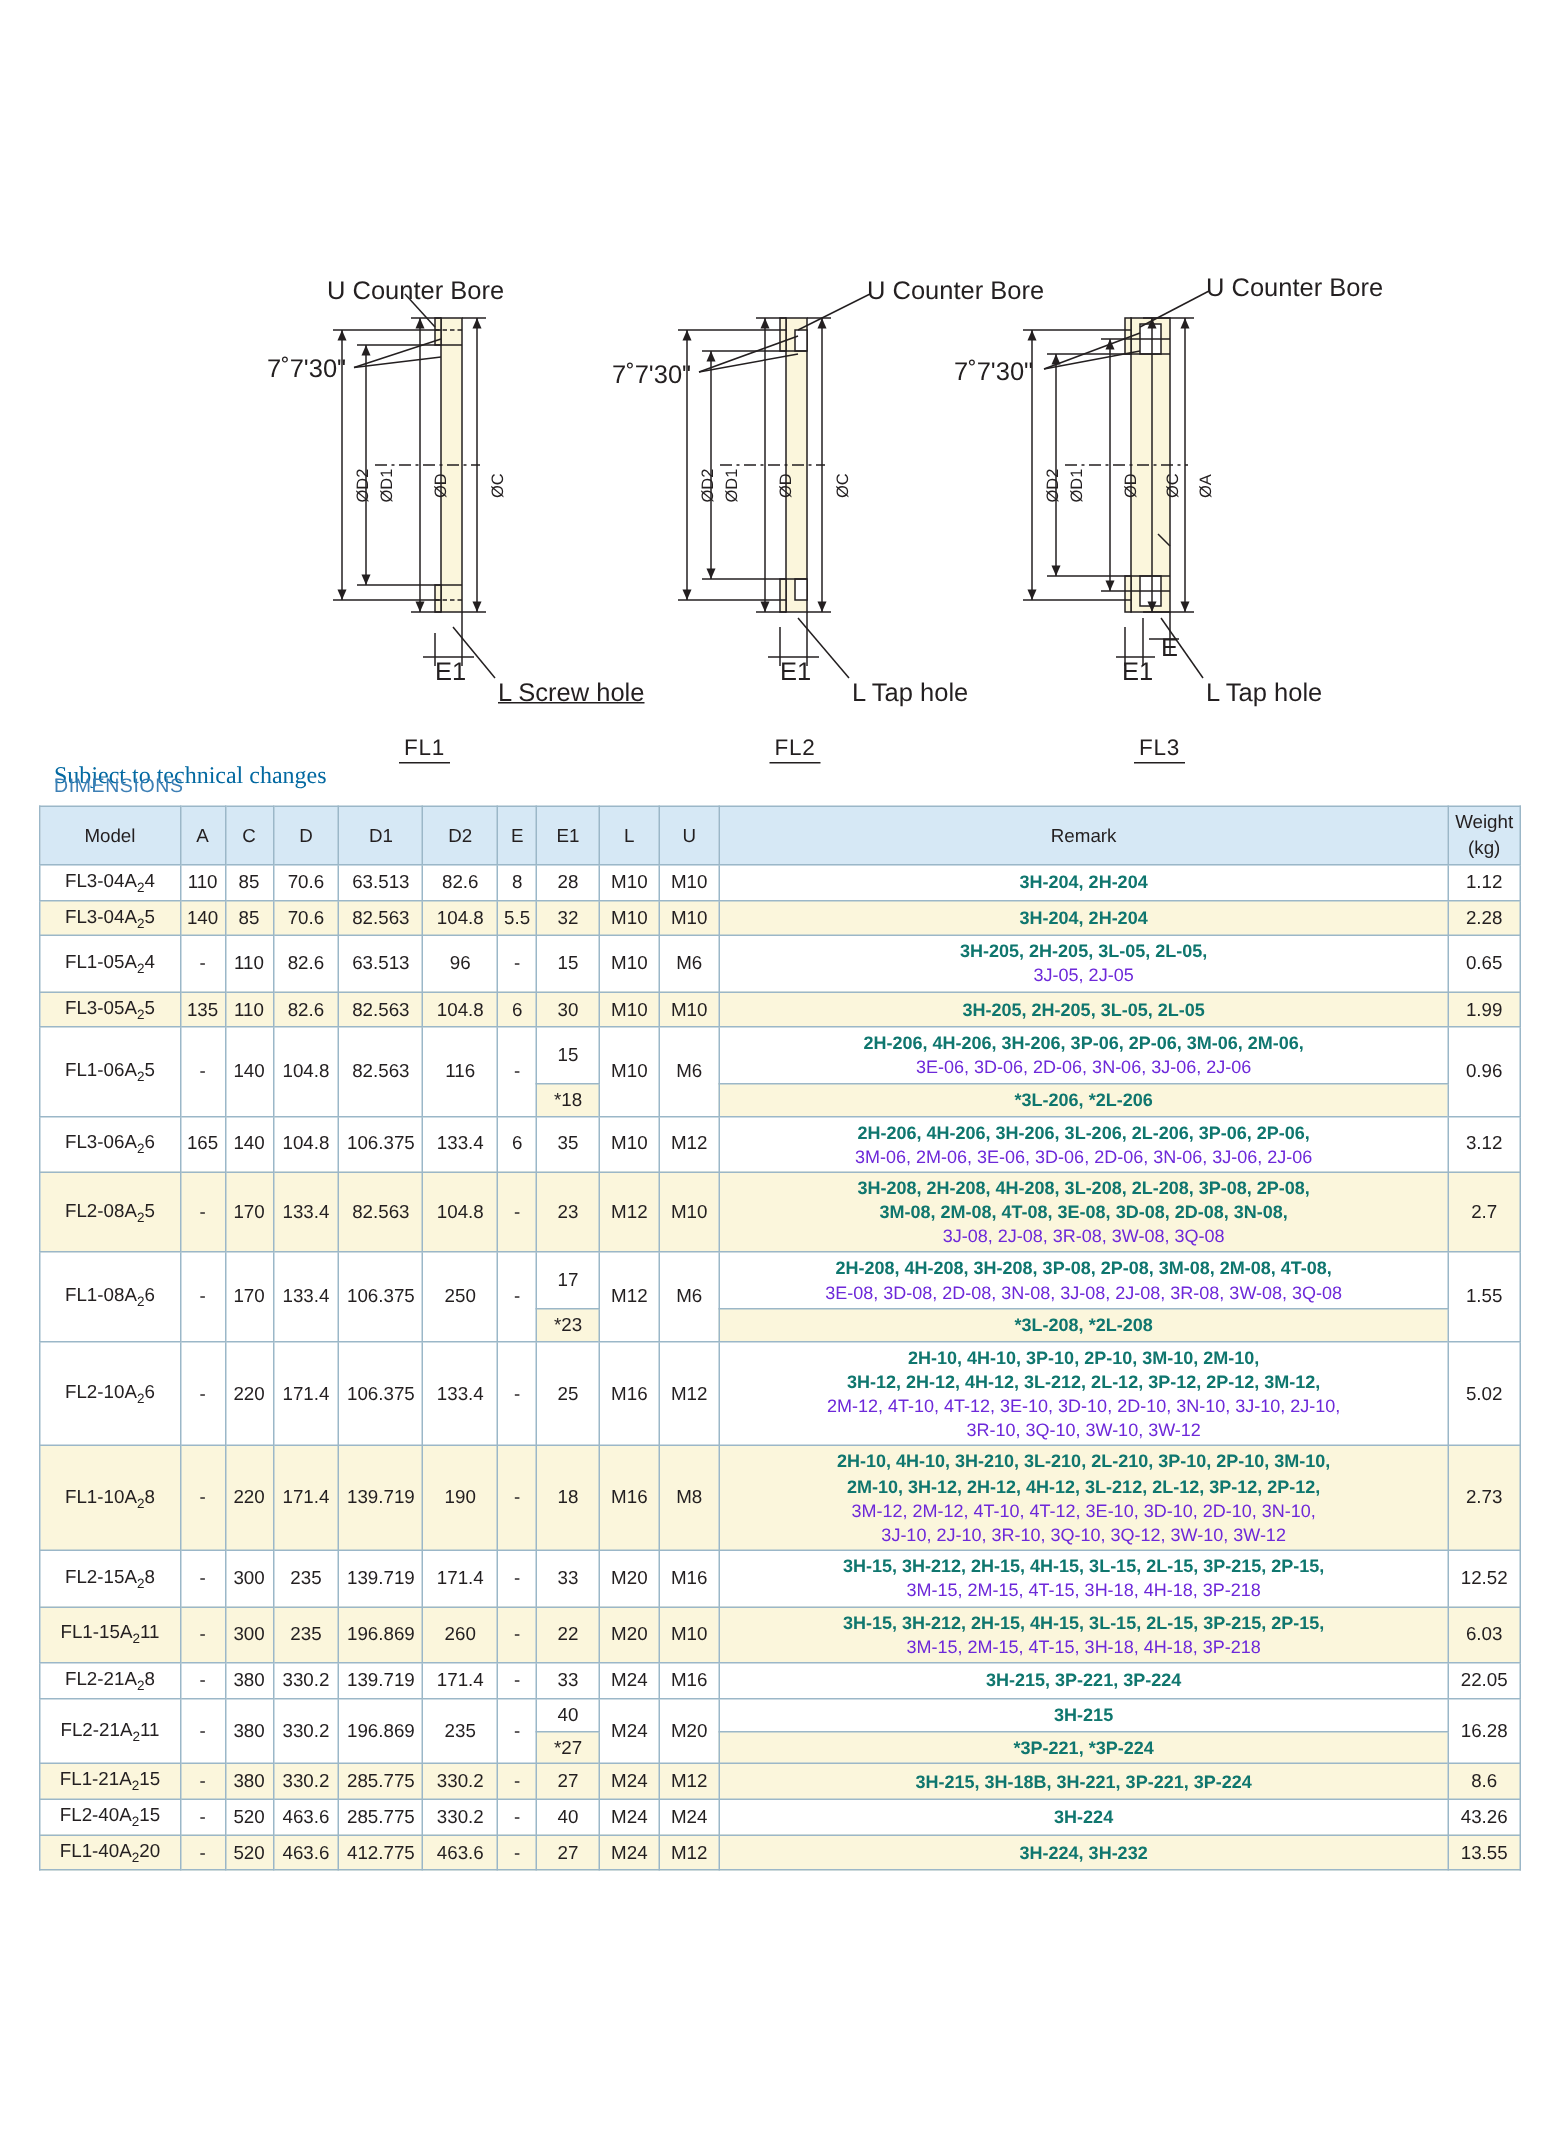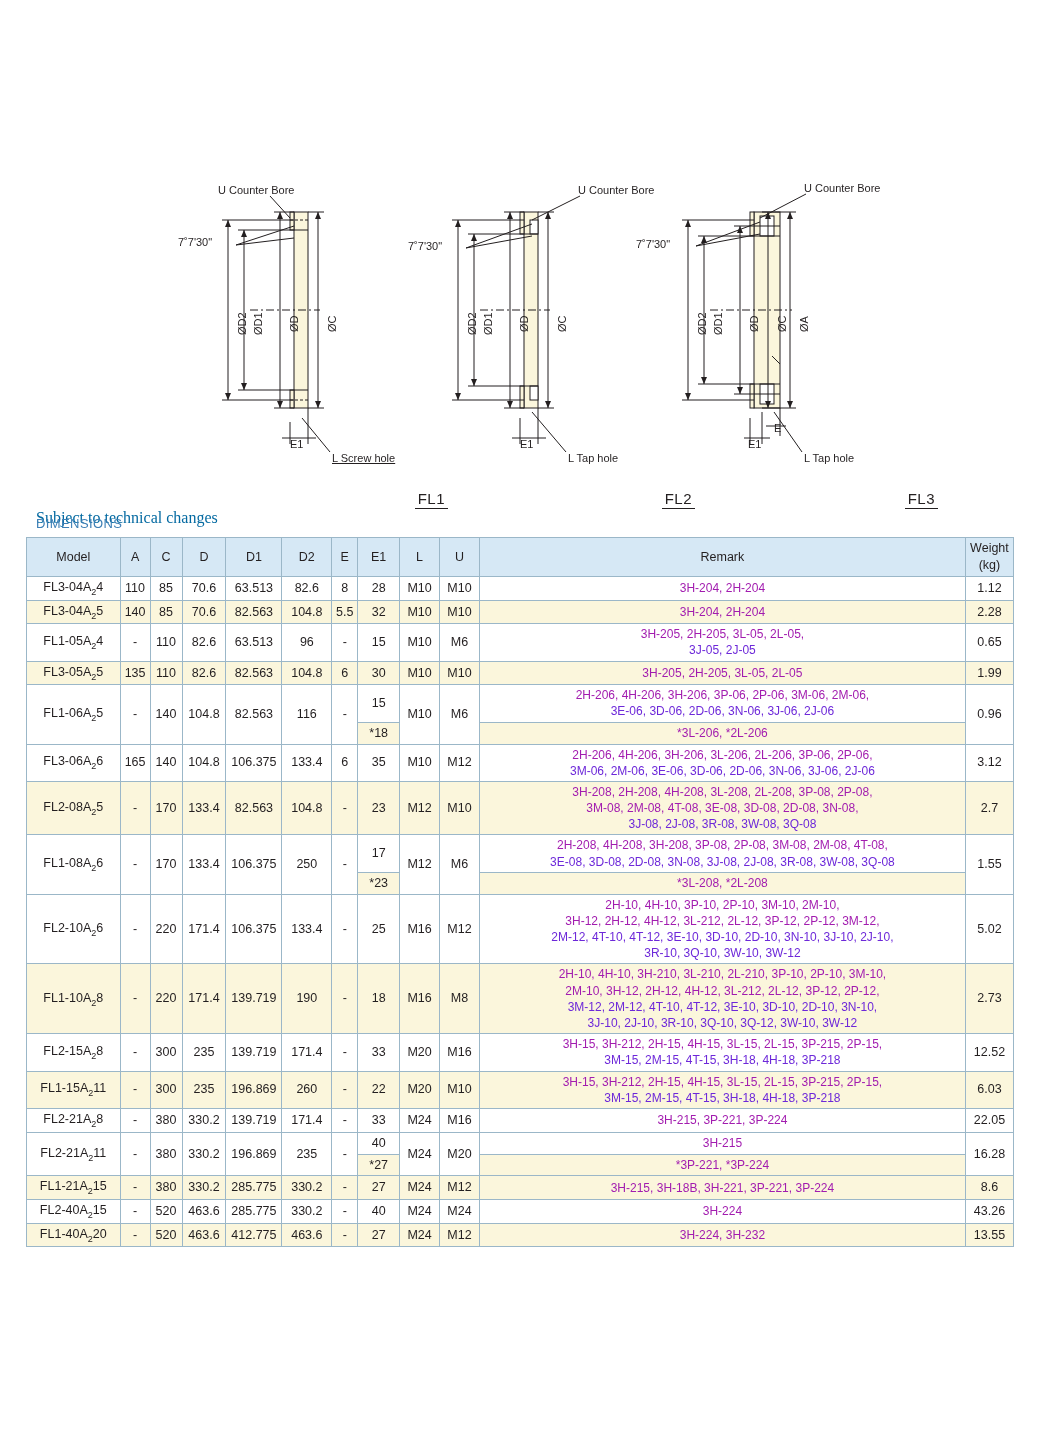--- a/index.html
+++ b/index.html
@@ -36,35 +36,35 @@
     height: 355px;
   }
   .dwg.fl1 { left: 190px; }
   .dwg.fl2 { left: 420px; }
   .dwg.fl3 { left: 650px; }
 
   .caption {
     position: absolute;
     bottom: 8px;
     width: 100%;
-    text-align: right;
+    text-align: center;
     font-size: 15px;
     letter-spacing: 0.5px;
   }
   .caption span {
     border-bottom: 1px solid #231f20;
     padding: 0 3px 1px 3px;
   }
   .dwg.fl1 .caption { left: -72px; width: 330px; }
   .dwg.fl2 .caption { left: -55px; width: 330px; }
   .dwg.fl3 .caption { left: -42px; width: 330px; }
 
   .lbl {
     position: absolute;
-    font-size: 11px;
+    font-size: 17px;
     white-space: nowrap;
     color: #231f20;
   }
   .vlbl {
     position: absolute;
     font-size: 11px;
     white-space: nowrap;
     color: #231f20;
     transform: rotate(-90deg);
     transform-origin: left top;
@@ -113,21 +113,21 @@
   }
   tr.alt td { background: #fbf6dc; }
   tr.plain td { background: #ffffff; }
   td.remark {
     text-align: left;
     padding-left: 6px;
     font-size: 12px;
   }
   td.model { text-align: left; padding-left: 10px; margin-left: 16px; }
   .c-blue { color: #6d28d9; }
-  .c-dark { color: #a21caf; }
+  .c-dark { color: #0f766e; font-weight: bold; }
   .sub { font-size: 9px; vertical-align: sub; }
   .wt-head-small { font-size: 11.5px; }
 </style>
 </head>
 <body>
 
 <div class="page">
 
   <div class="drawings">
 

